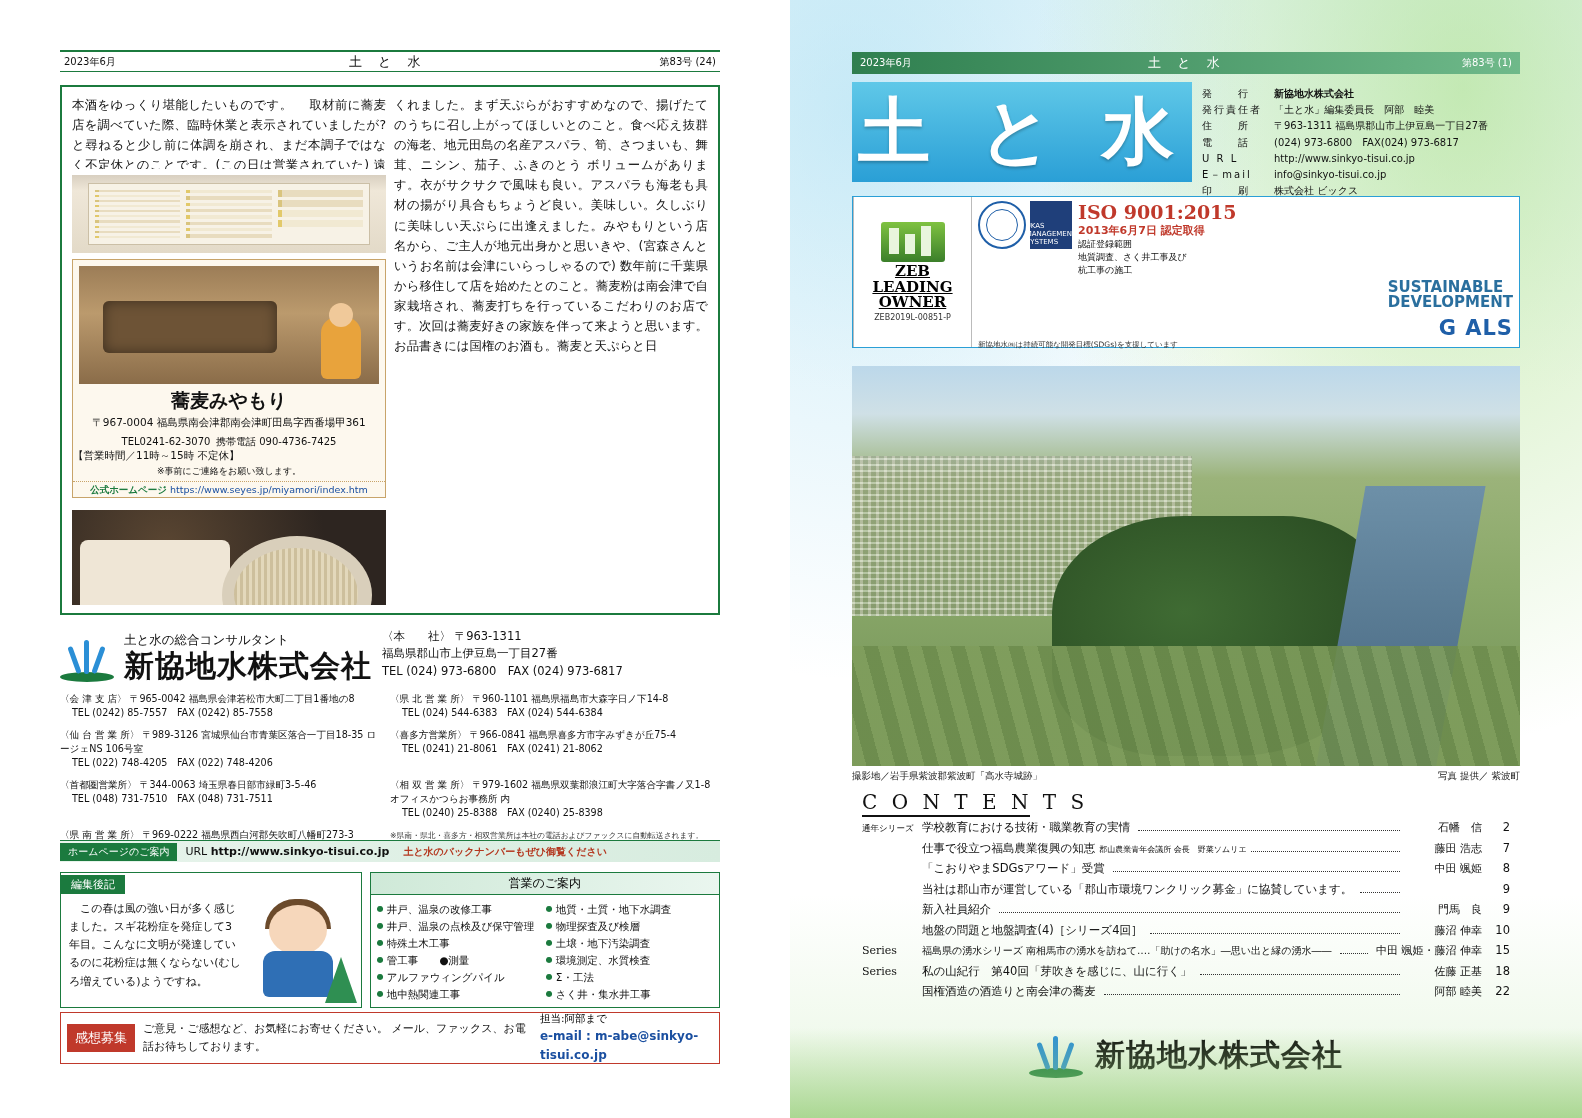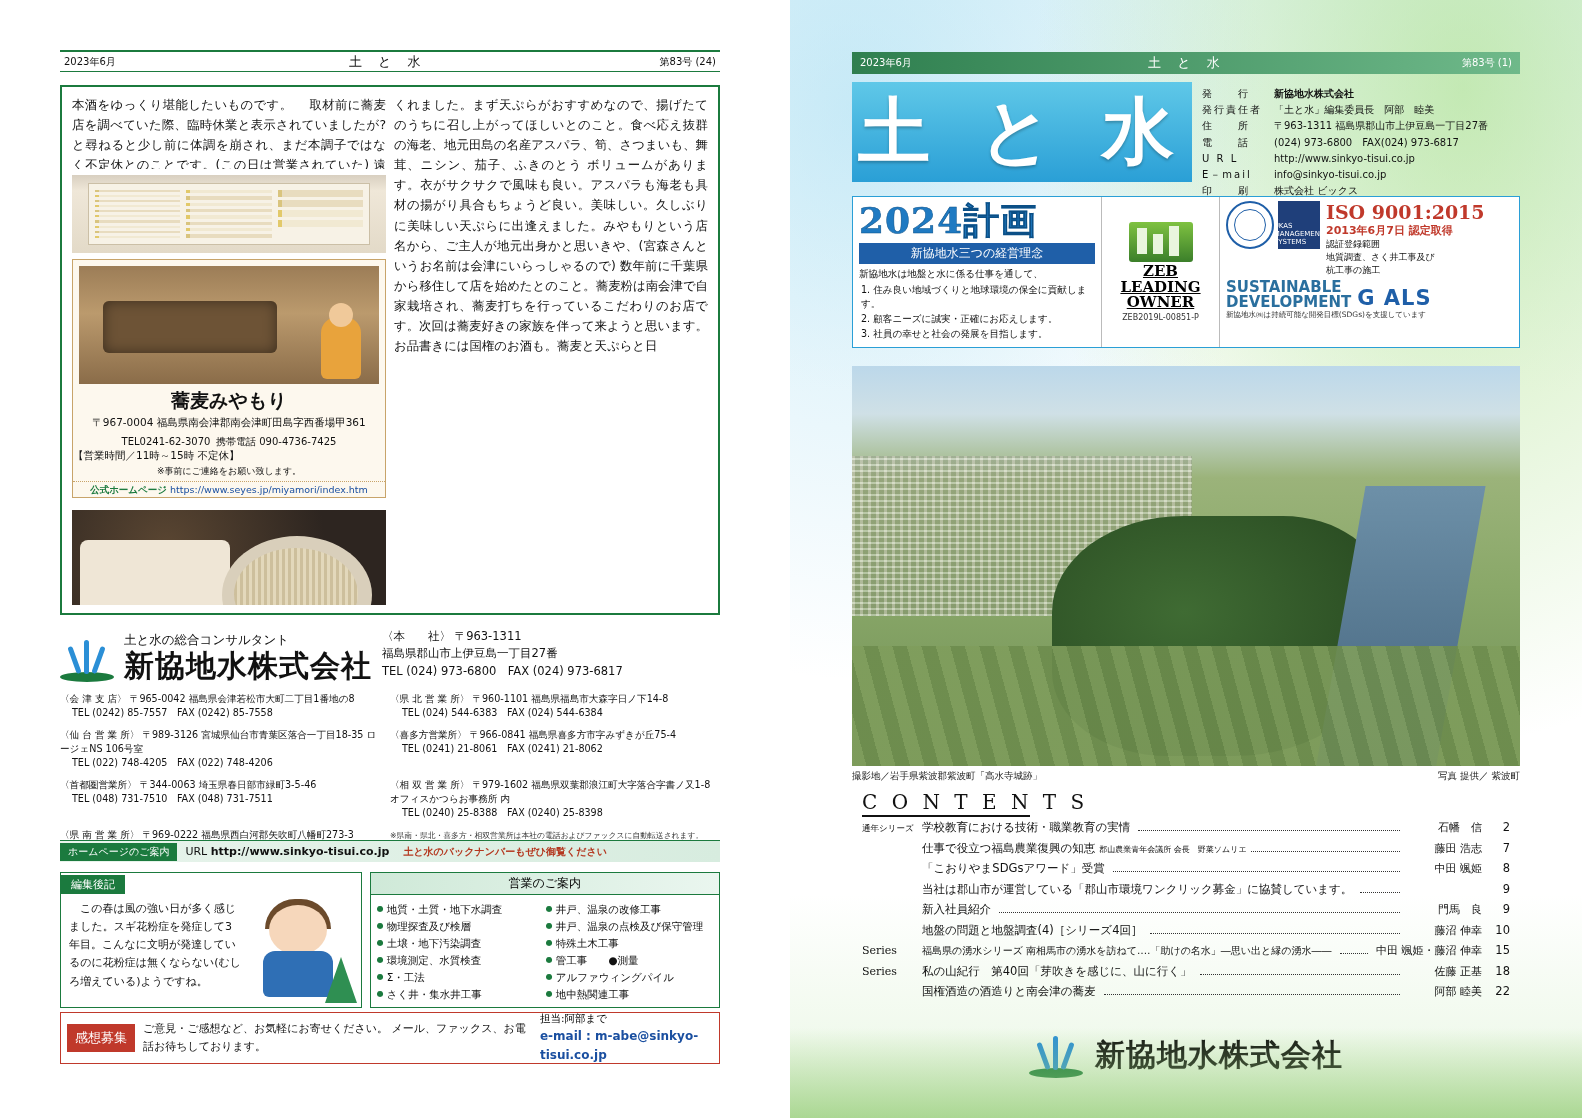--- a/index.html
+++ b/index.html
@@ -414,35 +414,35 @@
         <div class="hair"></div>
         <div class="head"></div>
         <div class="body"></div>
         <div class="tree"></div>
       </div>
     </div>
     <div class="services">
       <div class="svc-head">営業のご案内</div>
       <div class="svc-list">
         <ul>
+          <li>井戸、温泉の改修工事</li>
+          <li>井戸、温泉の点検及び保守管理</li>
+          <li>特殊土木工事</li>
+          <li>管工事　　●測量</li>
+          <li>アルファウィングパイル</li>
+          <li>地中熱関連工事</li>
+        </ul>
+        <ul>
           <li>地質・土質・地下水調査</li>
           <li>物理探査及び検層</li>
           <li>土壌・地下汚染調査</li>
           <li>環境測定、水質検査</li>
           <li>Σ・工法</li>
           <li>さく井・集水井工事</li>
         </ul>
-        <ul>
-          <li>井戸、温泉の改修工事</li>
-          <li>井戸、温泉の点検及び保守管理</li>
-          <li>特殊土木工事</li>
-          <li>管工事　　●測量</li>
-          <li>アルファウィングパイル</li>
-          <li>地中熱関連工事</li>
-        </ul>
       </div>
     </div>
   </div>
 
   <div class="feedback">
     <div class="fb-tag">感想募集</div>
     <div class="fb-txt">ご意見・ご感想など、お気軽にお寄せください。
 メール、ファックス、お電話お待ちしております。</div>
     <div class="fb-right">
       <div>担当:阿部まで</div>
@@ -487,30 +487,20 @@
         <span class="val">info@sinkyo-tisui.co.jp</span>
       </div>
       <div class="row">
         <span class="lbl">印　　刷</span>
         <span class="val">株式会社 ビックス</span>
       </div>
     </div>
   </div>
 
   <div class="banners">
-    <div class="b-plan">
-      <div class="plan-title">2024計画</div>
-      <div class="plan-sub">新協地水三つの経営理念</div>
-      <div class="plan-lead">新協地水は地盤と水に係る仕事を通して、</div>
-      <div class="plan-list">
-        <div>1. 住み良い地域づくりと地球環境の保全に貢献します。</div>
-        <div>2. 顧客ニーズに誠実・正確にお応えします。</div>
-        <div>3. 社員の幸せと社会の発展を目指します。</div>
-      </div>
-    </div>
     <div class="b-zeb">
       <div class="zeb-mark">
           <i></i>
           <i></i>
           <i></i>
         </div>
       <div class="zeb-txt" style="white-space:pre-line">ZEB
 LEADING
 OWNER</div>
       <div class="zeb-code">ZEB2019L-00851-P</div>
@@ -523,21 +513,21 @@
         </div>
         <div>
           <div class="iso-title">ISO 9001:2015</div>
           <div class="iso-date">2013年6月7日 認定取得</div>
           <div class="iso-scope">認証登録範囲</div>
           <div class="iso-scope" style="white-space:pre-line">地質調査、さく井工事及び
 杭工事の施工</div>
         </div>
       </div>
       <div class="sdg">
-        <div style="display:flex; align-items:flex-end; gap:6px;">
+        <div style="display:flex; align-items:flex-end; gap:6px;flex-direction:column;">
           <div>
             <div class="sdg-t1">SUSTAINABLE</div>
             <div class="sdg-t2">DEVELOPMENT</div>
           </div>
           <div class="sdg-goals">G   ALS</div>
         </div>
         <div class="sdg-note">新協地水㈱は持続可能な開発目標(SDGs)を支援しています</div>
       </div>
     </div>
   </div>

